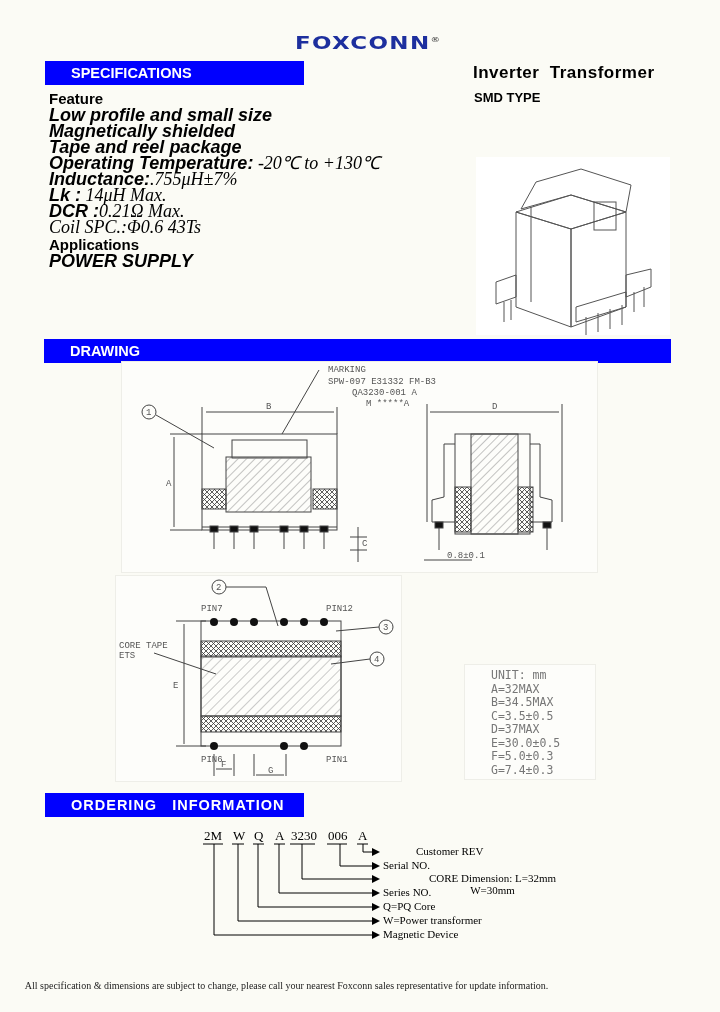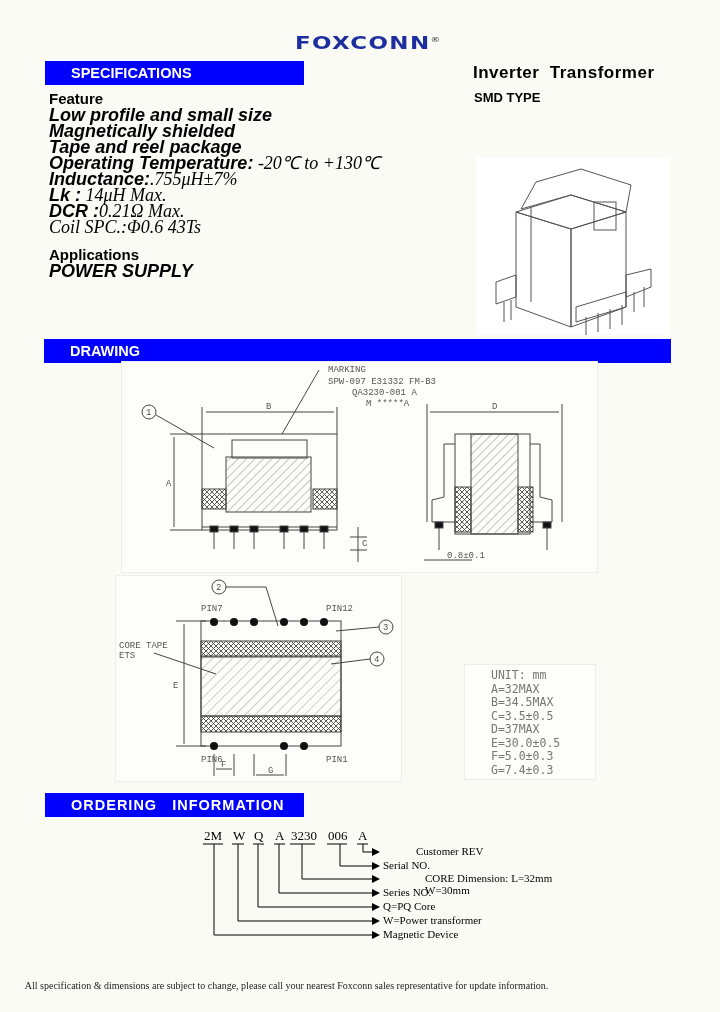--- a/index.html
+++ b/index.html
@@ -9,21 +9,21 @@
   .logo sup{font-size:7px;font-weight:normal;color:#333;}
   .banner{background:#0000ff;color:#fff;font-weight:bold;font-size:14.5px;padding-left:26px;line-height:24px;height:24px;box-sizing:border-box;}
   .feat-head{font-size:15px;font-weight:bold;}
   .spec{font-size:18px;font-weight:bold;font-style:italic;line-height:16px;}
   .spec .val{font-weight:normal;font-family:"Liberation Serif",serif;}
   .title{font-size:17px;font-weight:bold;letter-spacing:0.5px;}
   .sub{font-size:13px;font-weight:bold;}
   .draw-panel{background:#fdfdfa;border:1px solid #eeeee8;}
   .mono{font-family:"Liberation Mono",monospace;color:#555;}
   .unit-table{font-family:"DejaVu Sans Mono",monospace;font-size:11.5px;color:#777;line-height:13.5px;}
-  .ord{font-family:"Liberation Serif",serif;font-size:11px;}
+  .ord{font-family:"Liberation Serif",serif;font-size:11px;text-align:center;}
   .footer{font-family:"Liberation Serif",serif;font-size:10px;color:#222;left:0;width:573px;text-align:center;top:980px;}
 </style>
 </head>
 <body>
 
 <div class="abs logo"><span>FOXCONN</span><sup>®</sup></div>
 
 <div class="abs banner" style="left:45px;top:61px;width:259px;">SPECIFICATIONS</div>
 
 <div class="abs title" style="left:473px;top:63px;white-space:pre;">Inverter  Transformer</div>
@@ -32,21 +32,21 @@
 <div class="abs" style="left:49px;top:90px;">
   <div class="feat-head">Feature</div>
   <div class="spec">Low profile and small size</div>
   <div class="spec">Magnetically shielded</div>
   <div class="spec">Tape and reel package</div>
   <div class="spec"><span>Operating Temperature:</span><span class="val"> -20℃  to +130℃</span></div>
   <div class="spec"><span>Inductance:</span><span class="val">.755μH±7%</span></div>
   <div class="spec"><span>Lk :</span><span class="val"> 14μH Max.</span></div>
   <div class="spec"><span>DCR :</span><span class="val">0.21Ω  Max.</span></div>
   <div class="spec" style="font-weight:normal;font-family:'Liberation Serif',serif;">Coil SPC.:Φ0.6 43Ts</div>
-  <div class="feat-head" style="margin-top:11px;">Applications</div>
+  <div class="feat-head" style="margin-top:1px;">Applications</div>
   <div class="spec">POWER SUPPLY</div>
 </div>
 
 <div class="abs" style="left:476px;top:157px;width:194px;height:178px;background:#fff;">
   <svg width="194" height="178" viewBox="0 0 194 178">
     <g fill="none" stroke="#555" stroke-width="1">
       <polygon points="40,55 95,38 150,55 95,72"></polygon>
       <polygon points="40,55 40,150 95,170 95,72"></polygon>
       <polygon points="95,72 150,55 150,150 95,170"></polygon>
       <line x1="55" y1="50" x2="55" y2="145"></line>

